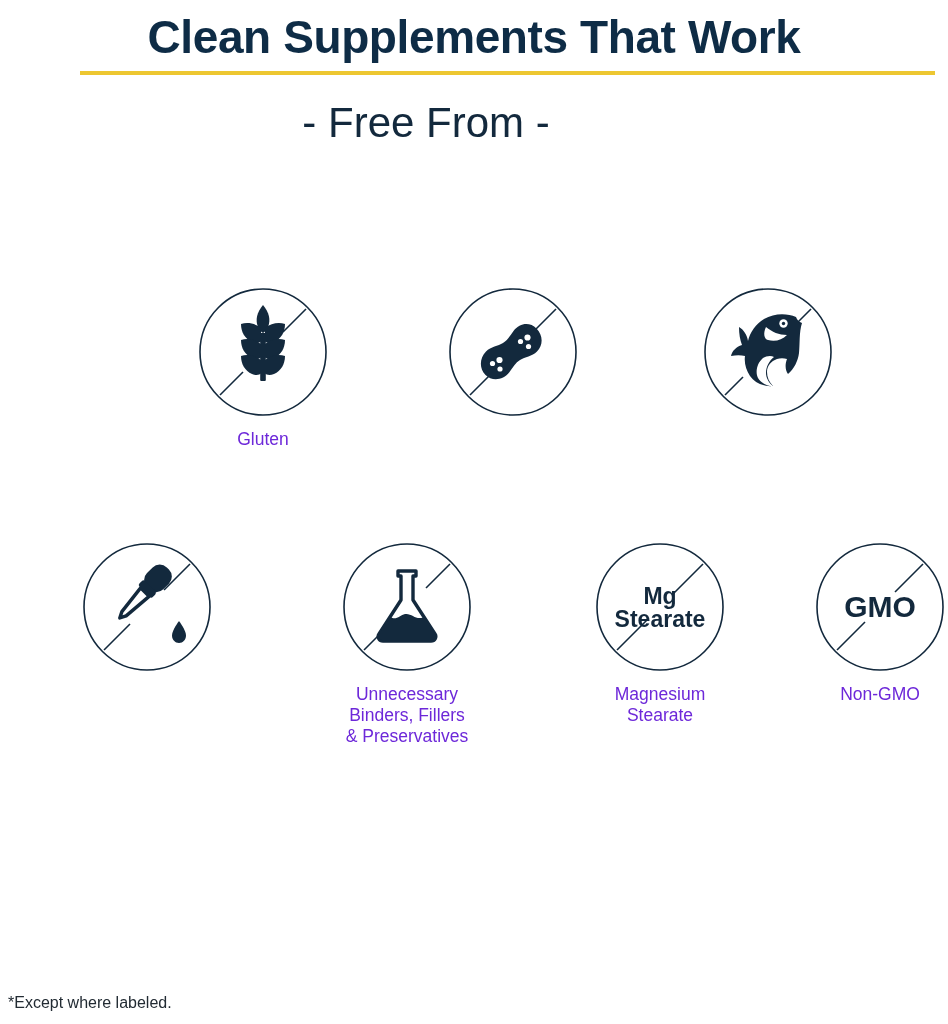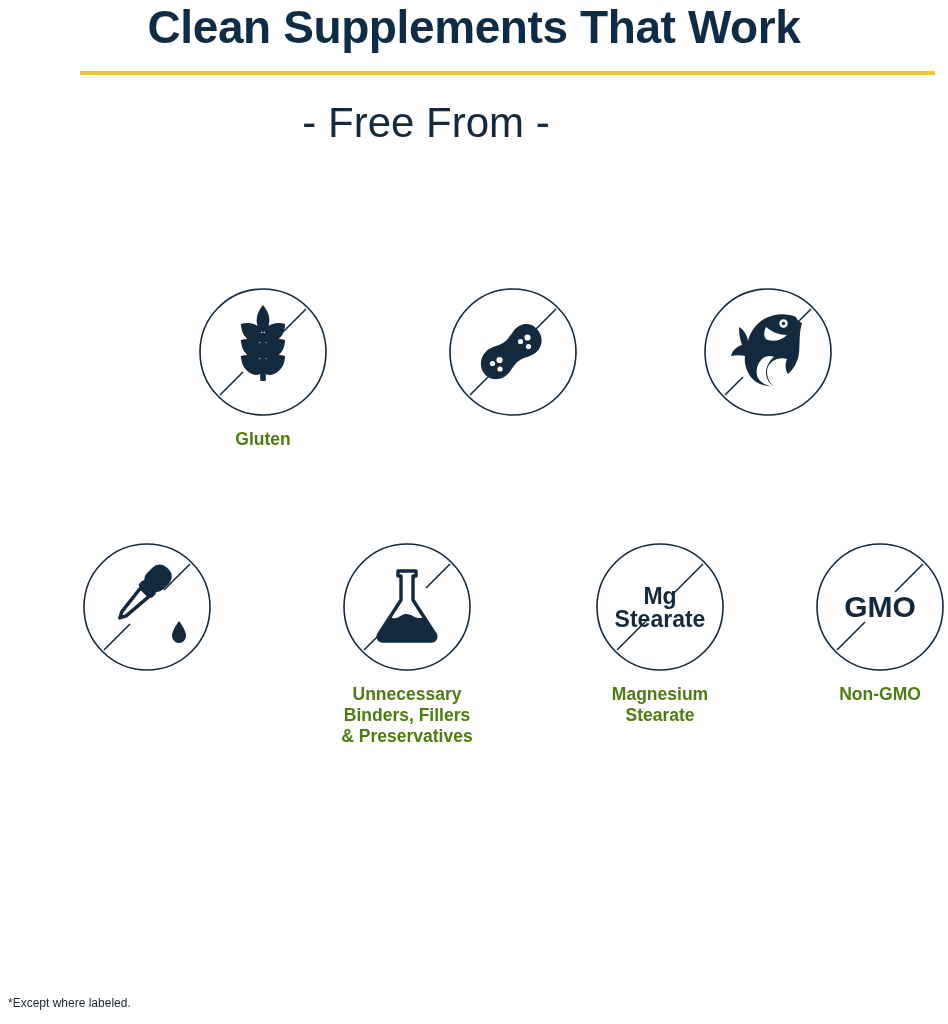--- a/index.html
+++ b/index.html
@@ -25,21 +25,21 @@
     width: 948px;
   }
   #page-title {
     text-align: center;
     font-size: 46px;
     font-weight: bold;
     line-height: 54px;
     letter-spacing: -0.4px;
     color: #0e2c46;
     margin: 0;
-    padding-top: 0px;
+    padding-top: 10px;
     white-space: nowrap;
   }
   #title-divider {
     position: absolute;
     left: 80px;
     top: 71px;
     width: 855px;
     height: 4px;
     background: #edc731;
   }
@@ -71,22 +71,22 @@
   .badge-circle svg {
     display: block;
     width: 130px;
     height: 130px;
     overflow: visible;
   }
   .badge-label {
     margin-top: 12px;
     font-size: 17.5px;
     line-height: 21px;
-    font-weight: bold;
-    color: #4d7c0f;
+    font-weight: normal;
+    color: #6d28d9;
     white-space: pre-line;
   }
 
   
   #badge-gluten      { left: 163px; top: 287px; }
   #badge-nuts        { left: 413px; top: 287px; }
   #badge-fish        { left: 668px; top: 287px; }
   
   #badge-colors      { left: 47px;  top: 542px; }
   #badge-binders     { left: 307px; top: 542px; }
@@ -97,21 +97,21 @@
     font-family: "Liberation Sans", sans-serif;
     font-weight: bold;
     fill: #13293d;
   }
 
   
   #footnote {
     position: absolute;
     left: 8px;
     top: 993px;
-    font-size: 12px;
+    font-size: 16px;
     line-height: 20px;
     color: #222b33;
   }
 </style>
 </head>
 <body>
 
 <div id="header">
   <h1 id="page-title">Clean Supplements That Work</h1>
   <div id="title-divider"></div>

